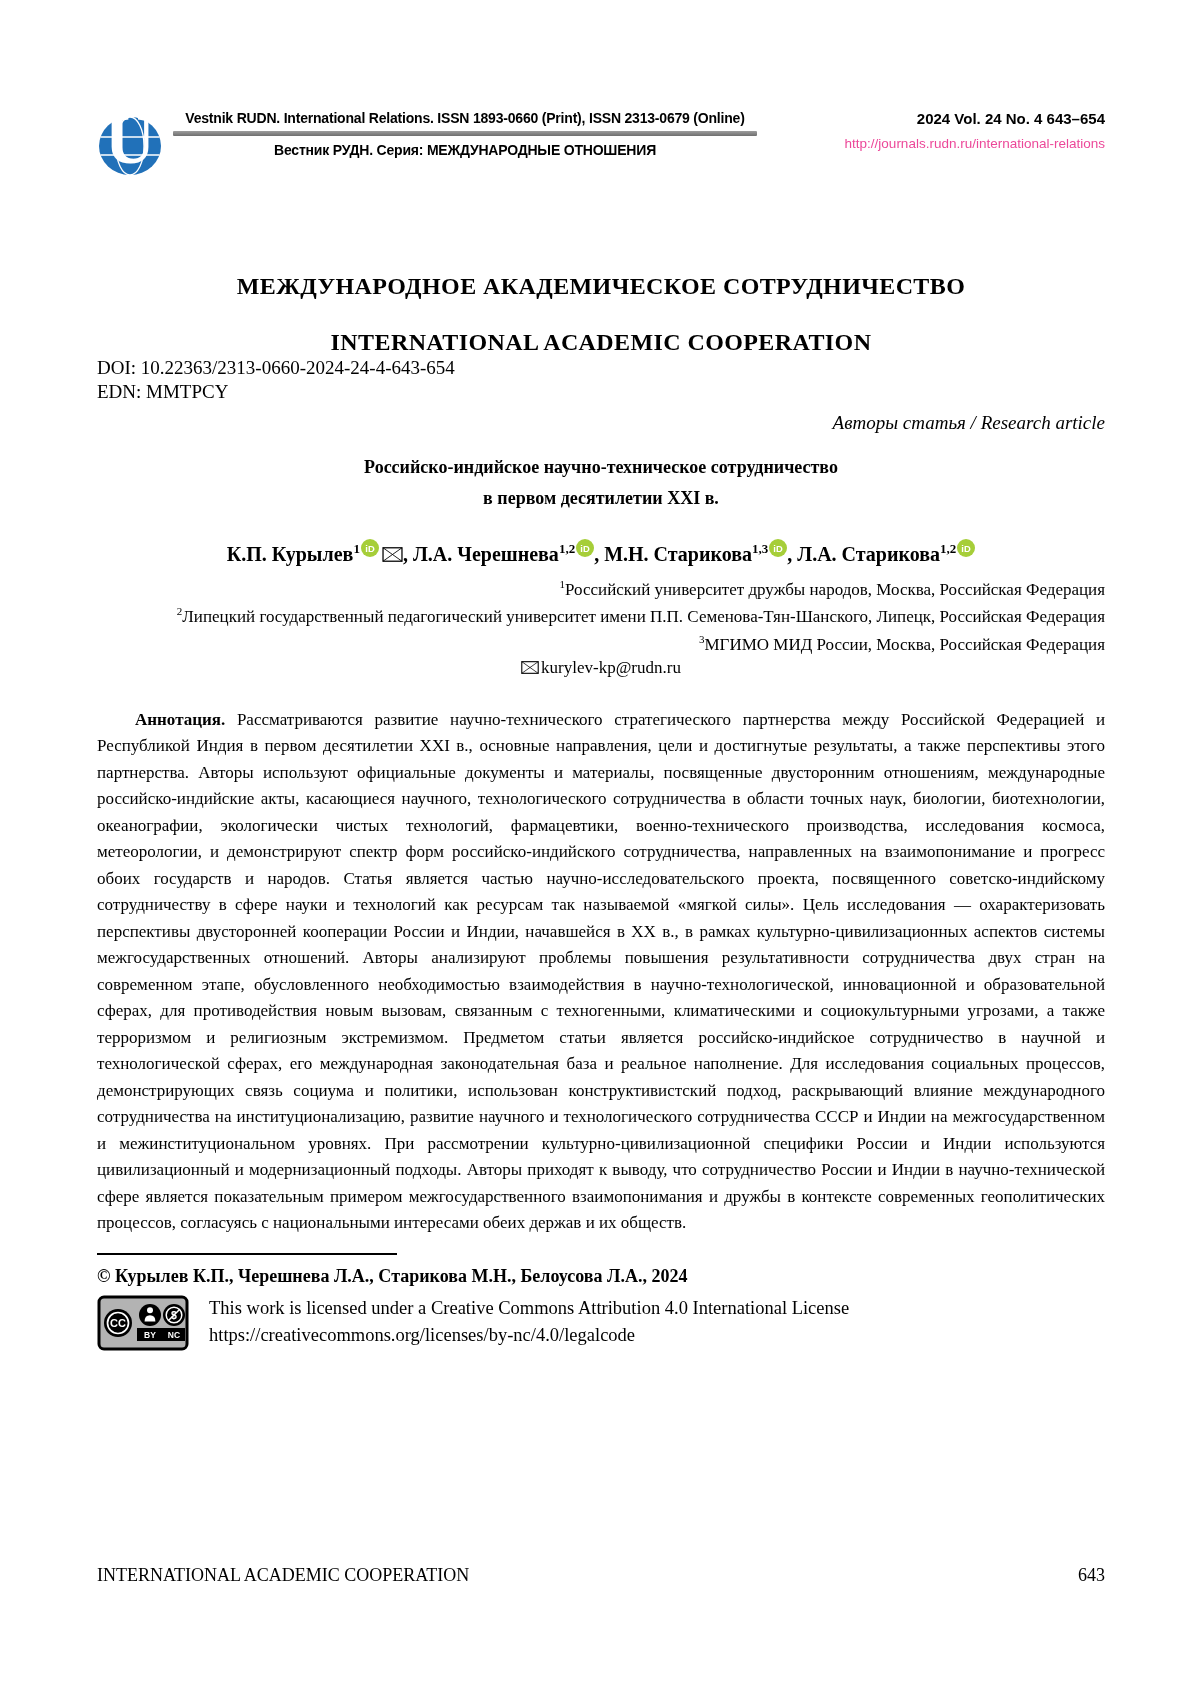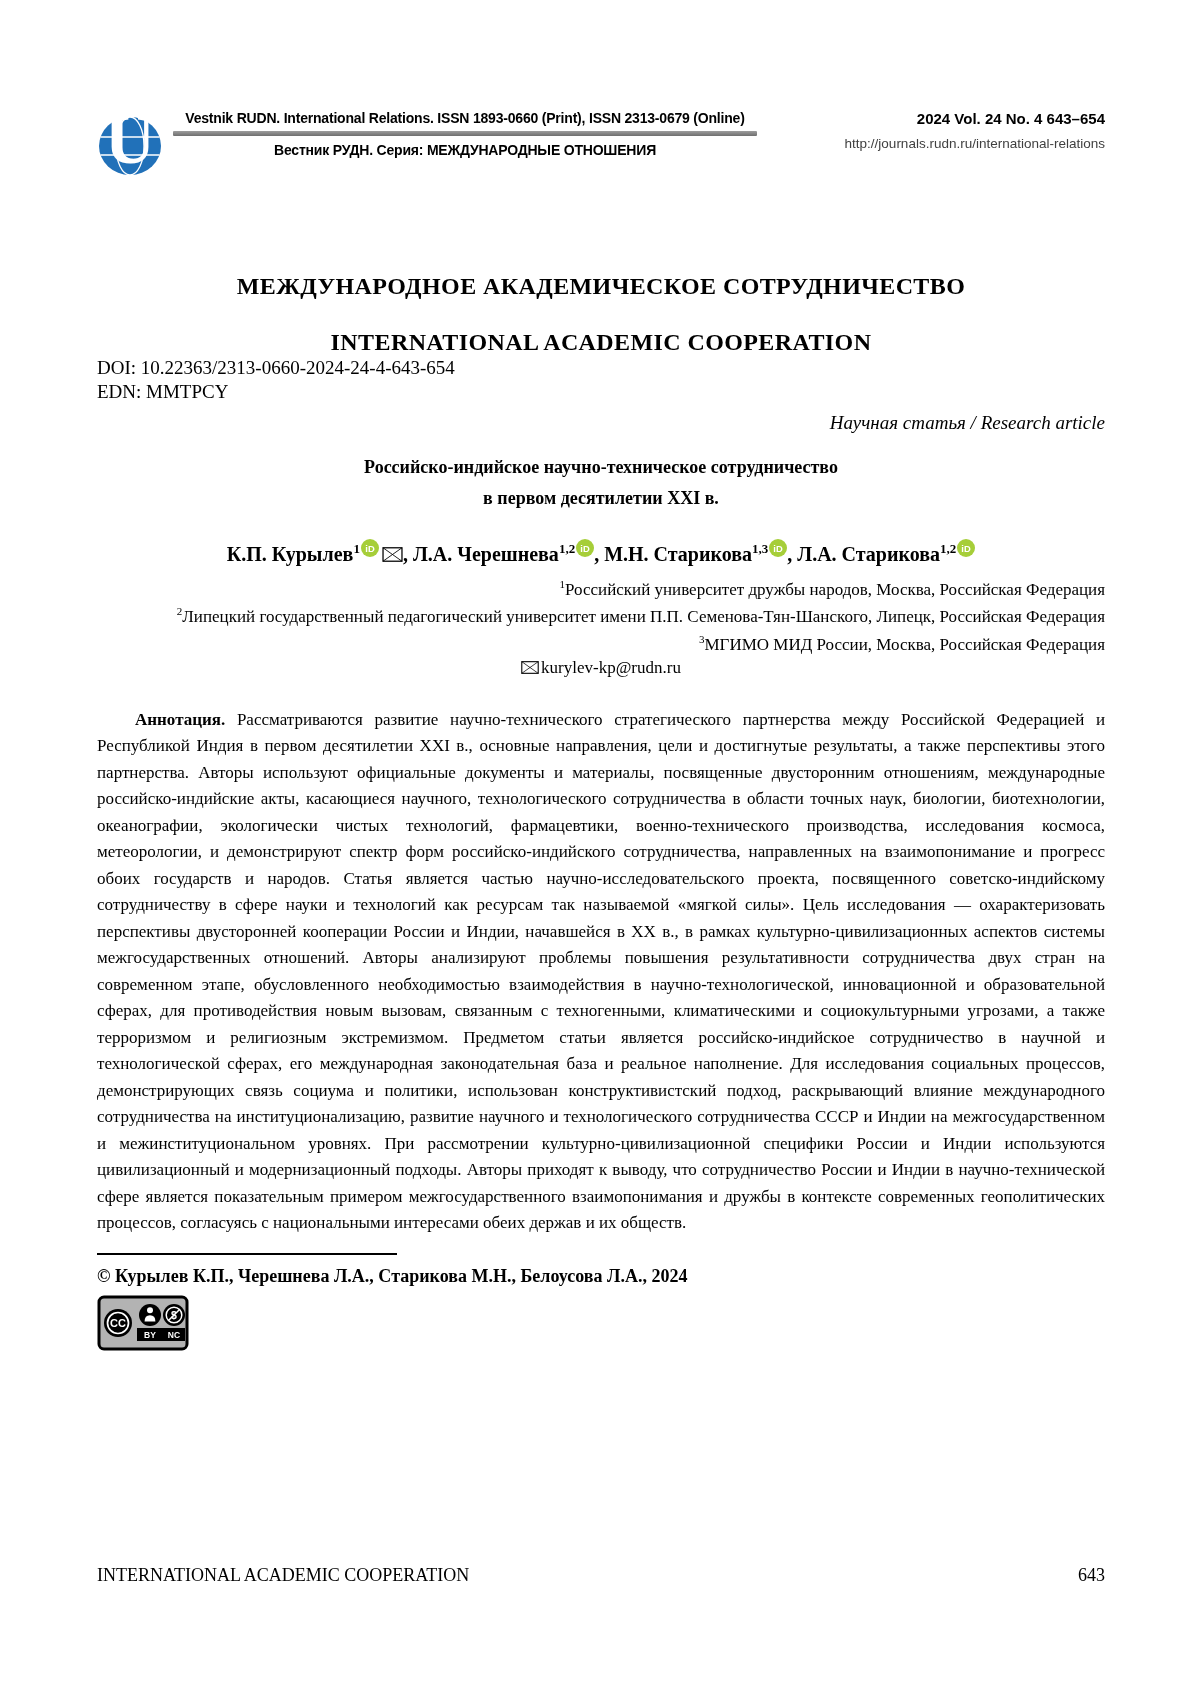--- a/index.html
+++ b/index.html
@@ -18,21 +18,21 @@
   .head-center {
     flex:none; width:588px; margin-left:8px; padding-top:10px; text-align:center;
     font-family:"Liberation Sans", sans-serif; font-weight:bold; font-size:14px;
     letter-spacing:-0.2px; white-space:nowrap;
   }
   .head-bar { height:5px; margin:5px 2px 6px; border-radius:1px;
     background:linear-gradient(#9d9d9d,#6f6f6f); }
   .head-right { margin-left:auto; padding-top:10px; text-align:right;
     font-family:"Liberation Sans", sans-serif; }
   .issue-info { font-weight:bold; font-size:15px; white-space:nowrap; }
-  .site-url { font-size:13.5px; margin-top:9px; color:#404040; white-space:nowrap; }
+  .site-url { font-size:13.5px; margin-top:9px; color:#ec4899; white-space:nowrap; }
 
   
   .rubric { margin-top:95px; text-align:center; }
   .rubric-h { font-size:24px; font-weight:bold; letter-spacing:0.4px; }
   .rubric-h + .rubric-h { margin-top:29px; }
 
   
   .meta { font-size:19px; line-height:24px; }
   .article-type { text-align:right; font-style:italic; font-size:19px; margin-top:8px; }
 
@@ -95,21 +95,21 @@
 
     <div class="rubric">
       <div class="rubric-h">МЕЖДУНАРОДНОЕ АКАДЕМИЧЕСКОЕ СОТРУДНИЧЕСТВО</div>
       <div class="rubric-h">INTERNATIONAL ACADEMIC COOPERATION</div>
     </div>
 
     <div class="meta">
       <div>DOI: 10.22363/2313-0660-2024-24-4-643-654</div>
       <div>EDN: MMTPCY</div>
     </div>
-    <div class="article-type">Научная статья / Research article</div>
+    <div class="article-type">Авторы статья / Research article</div>
 
     <h1 class="article-title">
       <span>Российско-индийское научно-техническое сотрудничество</span><br>
       <span>в первом десятилетии XXI в.</span>
     </h1>
 
     <div class="authors-line">
       <span class="author"><span>К.П. Курылев</span><sup>1</sup><svg class="orcid-icon-svg" viewBox="0 0 24 24">
             <circle cx="12" cy="12" r="12" fill="#A6CE39"></circle>
             <text x="12" y="16.8" font-size="12.5" font-weight="bold" fill="#ffffff" text-anchor="middle" font-family="'Liberation Sans',sans-serif">iD</text>
@@ -167,20 +167,24 @@
         <g>
           <circle cx="77" cy="20" r="11" fill="#000"></circle>
           <circle cx="77" cy="20" r="7.8" fill="none" stroke="#fff" stroke-width="1.5"></circle>
           <text x="77" y="23.8" font-size="10.5" font-weight="bold" fill="#fff" text-anchor="middle" font-family="'Liberation Sans',sans-serif">$</text>
           <line x1="71.2" y1="25.8" x2="82.8" y2="14.2" stroke="#fff" stroke-width="1.5"></line>
         </g>
         <rect x="40" y="33" width="48" height="13" fill="#000"></rect>
         <text x="53" y="42.8" font-size="8.5" font-weight="bold" fill="#fff" text-anchor="middle" font-family="'Liberation Sans',sans-serif">BY</text>
         <text x="77" y="42.8" font-size="8.5" font-weight="bold" fill="#fff" text-anchor="middle" font-family="'Liberation Sans',sans-serif">NC</text>
       </svg>
+      <div class="license-text">
+        <div>This work is licensed under a Creative Commons Attribution 4.0 International License</div>
+        <div>https://creativecommons.org/licenses/by-nc/4.0/legalcode</div>
+      </div>
     </div>
 
   </div>
 
   <div class="page-footer">
     <span>INTERNATIONAL ACADEMIC COOPERATION</span>
     <span>643</span>
   </div>
 </div>
 

